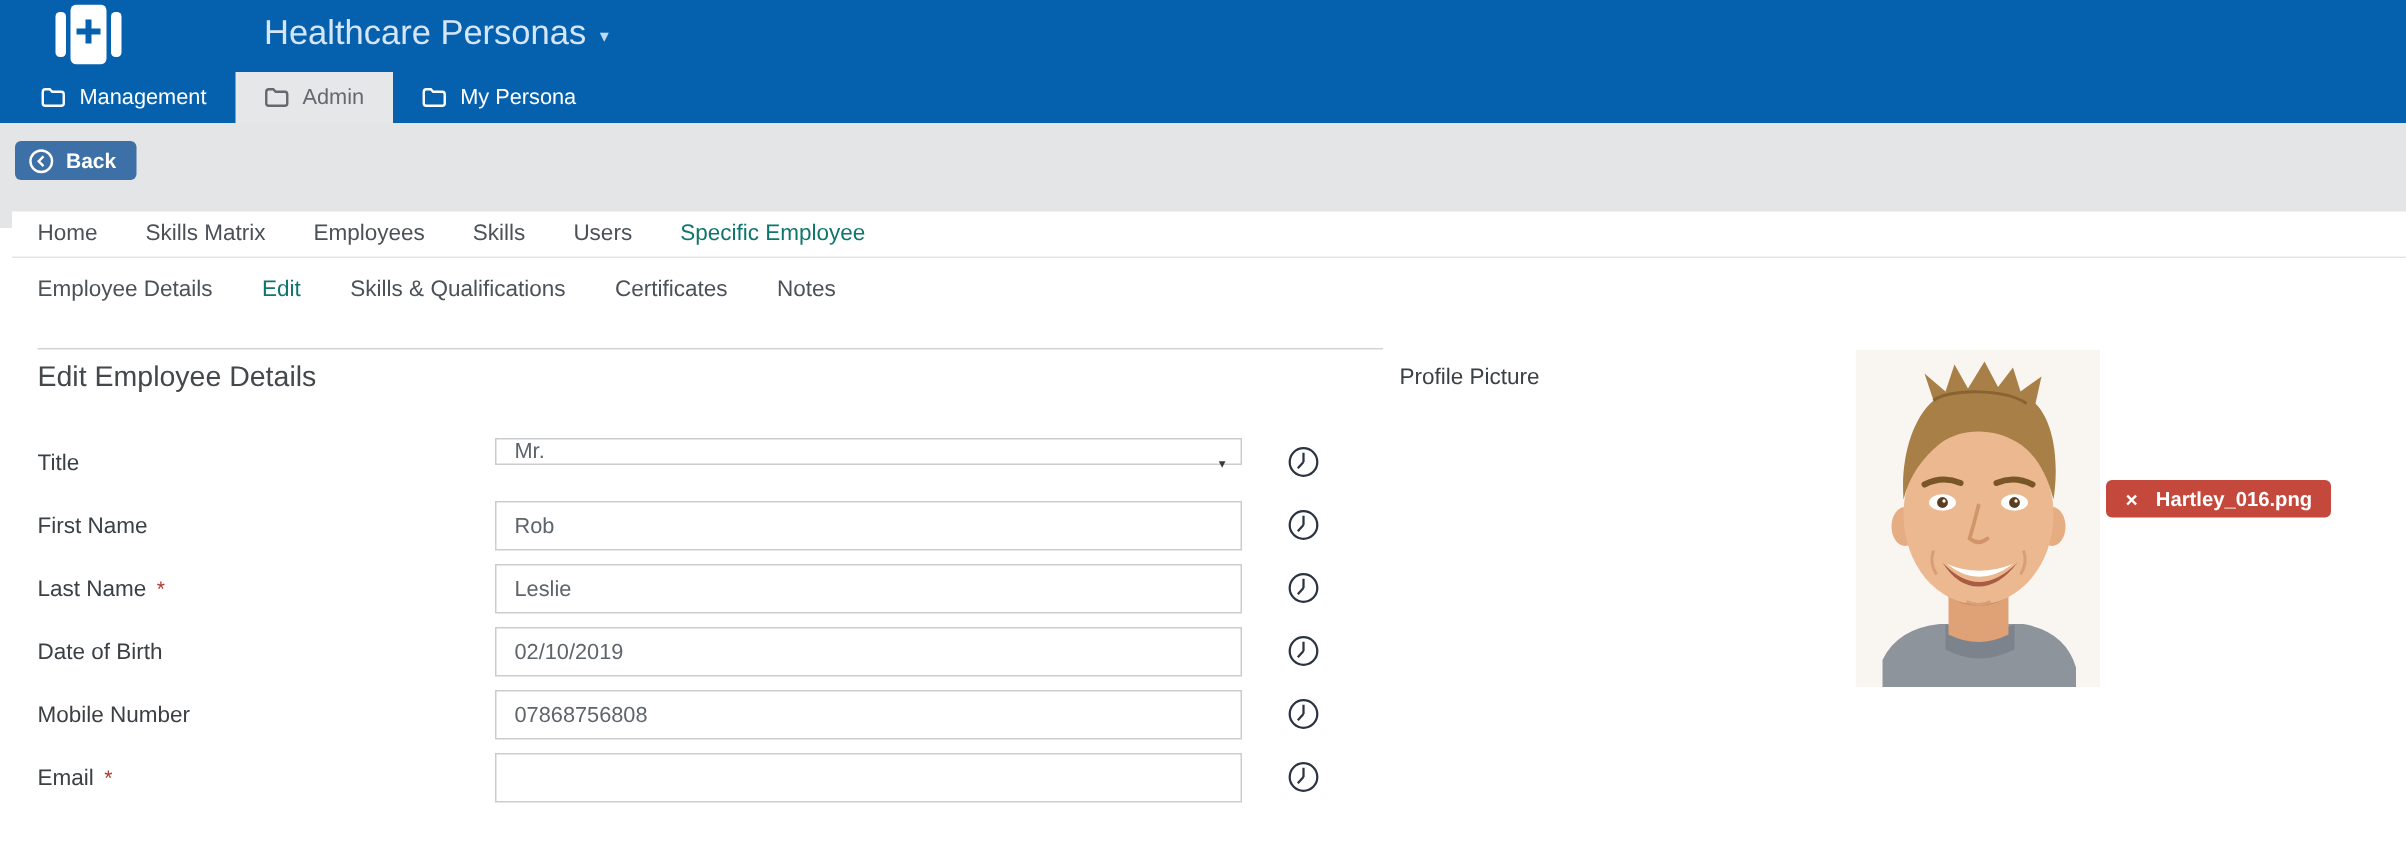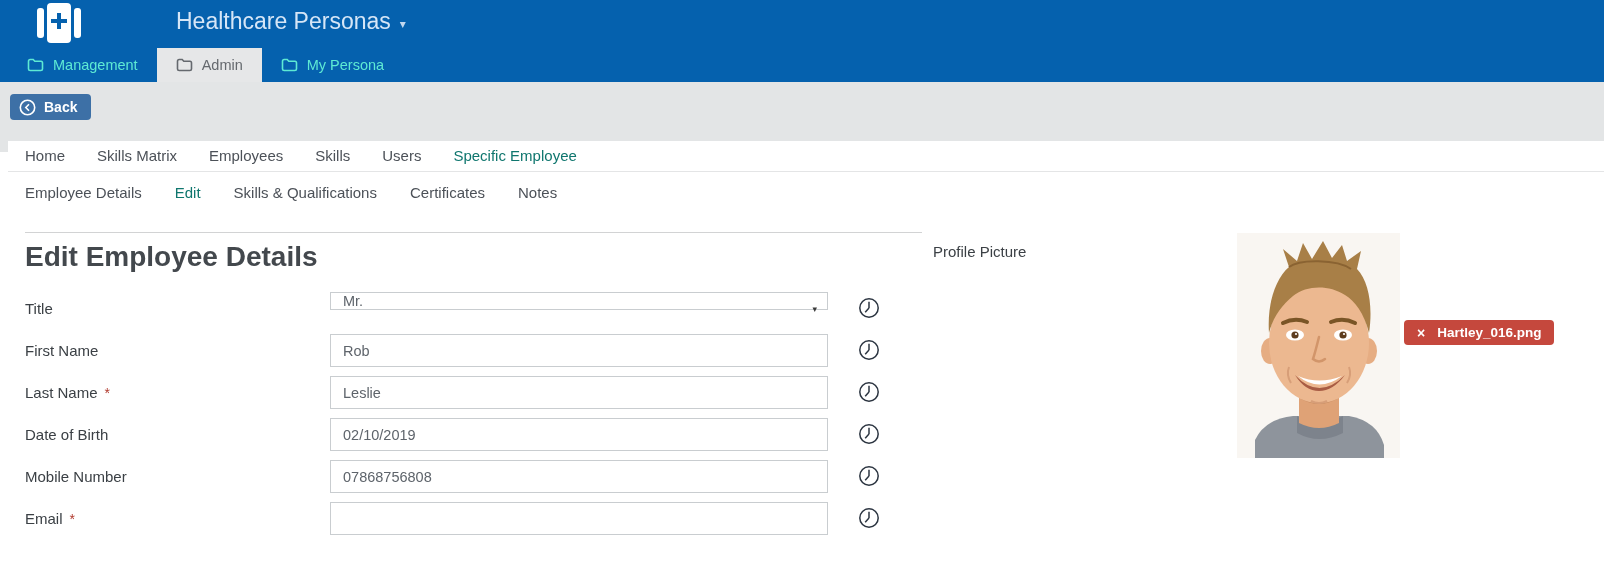--- a/index.html
+++ b/index.html
@@ -10,42 +10,42 @@
   
   .topbar { position:absolute; top:0; left:0; right:0; height:82px; background:#0561ae; }
   .logo { position:absolute; left:36px; top:3px; width:46px; height:40px; }
   .app-title { position:absolute; left:176px; top:8px; display:flex; align-items:center; gap:9px;
                color:#d6e6f7; font-size:23px; cursor:pointer; }
   .app-title .caret { font-size:12px; margin-top:4px; color:#c2d8ef; }
 
   
   .tabs { position:absolute; left:8px; top:48px; height:34px; display:flex; }
   .tab { display:flex; align-items:center; gap:9px; padding:0 19px; height:34px;
-         color:#5eead4; font-size:14.5px; cursor:pointer; }
+         color:#ffffff; font-size:14.5px; cursor:pointer; }
   .tab svg { display:block; }
   .tab.active { background:#e6e7e8; color:#65696e; }
 
   
   .graybar { position:absolute; top:82px; left:0; right:0; height:70px; background:#e3e5e6; }
   .back-button { position:absolute; left:10px; top:12px; height:26px; padding:0 14px 0 9px;
                  background:#3d70a6; border:none; border-radius:4px; color:#fff;
                  display:flex; align-items:center; gap:8px; font-size:14px; font-weight:bold;
                  font-family:"Liberation Sans", sans-serif; cursor:pointer; }
 
   
   .panel { position:absolute; top:141px; left:8px; right:0; bottom:0; background:#fff; }
 
   .nav { position:absolute; left:17px; top:6px; display:flex; gap:32px; font-size:15px; }
   .nav a, .subnav a { color:#4c5158; text-decoration:none; cursor:pointer; white-space:nowrap; }
   .nav a.active, .subnav a.active { color:#0f766e; }
   .nav-divider { position:absolute; top:30px; left:0; right:0; height:1px; background:#e4e5e6; }
   .subnav { position:absolute; left:17px; top:43px; display:flex; gap:33px; font-size:15px; }
 
   .section-divider { position:absolute; left:17px; top:91px; width:897px; height:1px; background:#d2d3d4; }
-  .page-heading { position:absolute; left:17px; top:100px; font-size:28px; font-weight:700; color:#43484d; }
+  .page-heading { position:absolute; left:17px; top:100px; font-size:19px; font-weight:400; color:#43484d; }
 
   
   .form-row { position:absolute; left:0; height:33px; width:900px; }
   .form-row .flabel { position:absolute; left:17px; top:8px; font-size:15px; color:#3b4045; }
   .form-row .req { color:#b03a2e; margin-left:7px; font-size:14px; }
   .fbox { position:absolute; left:322px; top:0; width:498px; height:33px;
           border:1px solid #c9cdd0; background:#fff; color:#5e646b; font-size:14.5px;
           padding:4px 12px; font-family:"Liberation Sans", sans-serif; }
   input.fbox { outline:none; }
   .fselect { display:flex; align-items:center; cursor:pointer; position:absolute; left:322px; top:0;

